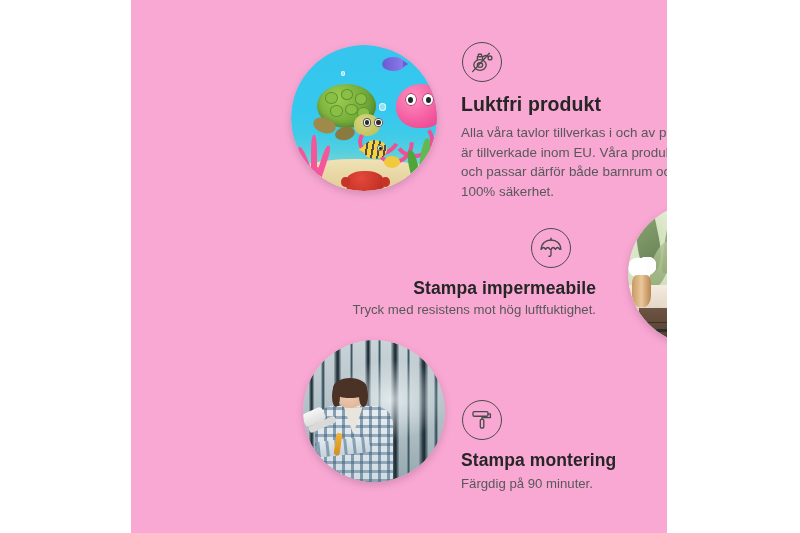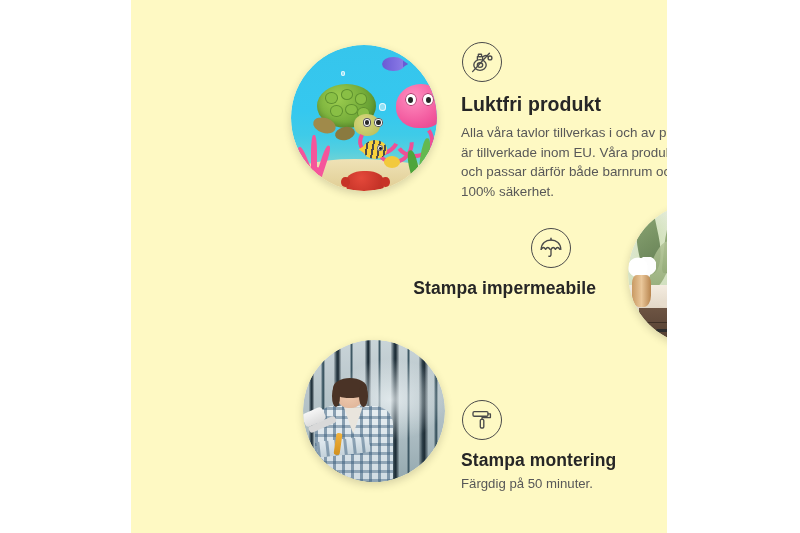--- a/index.html
+++ b/index.html
@@ -22,21 +22,21 @@
     background: #ffffff;
   }
 
   
   .panel {
     position: absolute;
     left: 131px;
     top: 0;
     width: 536px;
     height: 533px;
-    background: #fef9c3;
+    background: #f9a8d4;
     overflow: hidden;
   }
 
   
   .circle {
     position: absolute;
     border-radius: 50%;
     overflow: hidden;
     box-shadow: 0 3px 9px rgba(0,0,0,0.16);
   }
@@ -482,30 +482,31 @@
           <svg width="26" height="26" viewBox="0 0 26 26" fill="none" stroke="#4a4a4a" stroke-width="1.35" stroke-linecap="round" stroke-linejoin="round">
             <path d="M3.2 14.4 C3.2 8.6 7.6 5.0 13 5.0 C18.4 5.0 22.8 8.6 22.8 14.4"></path>
             <path d="M3.2 14.4 C4.6 11.9 6.2 11.9 7.6 14.4 C9.0 11.9 10.6 11.9 12.0 14.4"></path>
             <path d="M13.0 14.4 C14.4 11.9 16.0 11.9 17.4 14.4 C18.8 11.9 20.4 11.9 21.8 14.4"></path>
             <line x1="13" y1="5.0" x2="13" y2="3.2"></line>
             <path d="M13 14.4 L13 19.6 C13 21.0 11.9 21.8 10.8 21.2"></path>
           </svg>
         </span>
       </span>
       <p class="heading">Stampa impermeabile</p>
+      <p class="subtext">Tryck med resistens mot hög luftfuktighet.</p>
     </div>
 
     <div class="block" id="block-mount">
       <span class="icon-wrap">
         <span class="icon-circle">
           <svg width="26" height="26" viewBox="0 0 26 26" fill="none" stroke="#4a4a4a" stroke-width="1.35" stroke-linecap="round" stroke-linejoin="round">
             <rect x="4.0" y="4.6" width="15.0" height="4.6" rx="1.3"></rect>
             <path d="M19.0 6.9 L21.4 6.9 L21.4 10.6 L13.0 10.6 L13.0 12.4"></path>
             <rect x="11.3" y="12.4" width="3.5" height="8.6" rx="1.2"></rect>
           </svg>
         </span>
       </span>
       <p class="heading">Stampa montering</p>
-      <p class="subtext">Färgdig på 50 minuter.</p>
+      <p class="subtext">Färgdig på 90 minuter.</p>
     </div>
 
   </div>
 </div>
 
 </body></html>

